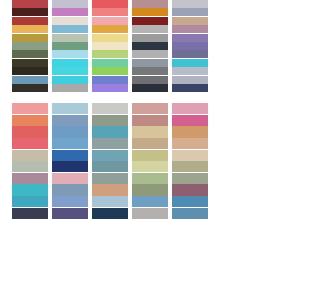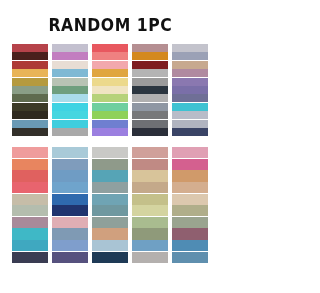--- a/index.html
+++ b/index.html
@@ -66,23 +66,20 @@
   }
   #block-bottom .swatch {
     height: 11.2px;
   }
 </style>
 </head>
 <body>
 
 <div class="sheet">
 
-  <div class="title-bar">
-    <div class="title">RANDOM 1PC</div>
-  </div>
 
   <div class="block" id="block-top">
       <div class="column">
         <div class="swatch" style="background: rgb(182, 67, 74);"></div>
         <div class="swatch" style="background: rgb(74, 32, 28);"></div>
         <div class="swatch" style="background: rgb(174, 58, 54);"></div>
         <div class="swatch" style="background: rgb(232, 180, 87);"></div>
         <div class="swatch" style="background: rgb(181, 154, 62);"></div>
         <div class="swatch" style="background: rgb(138, 158, 134);"></div>
         <div class="swatch" style="background: rgb(95, 107, 78);"></div>

